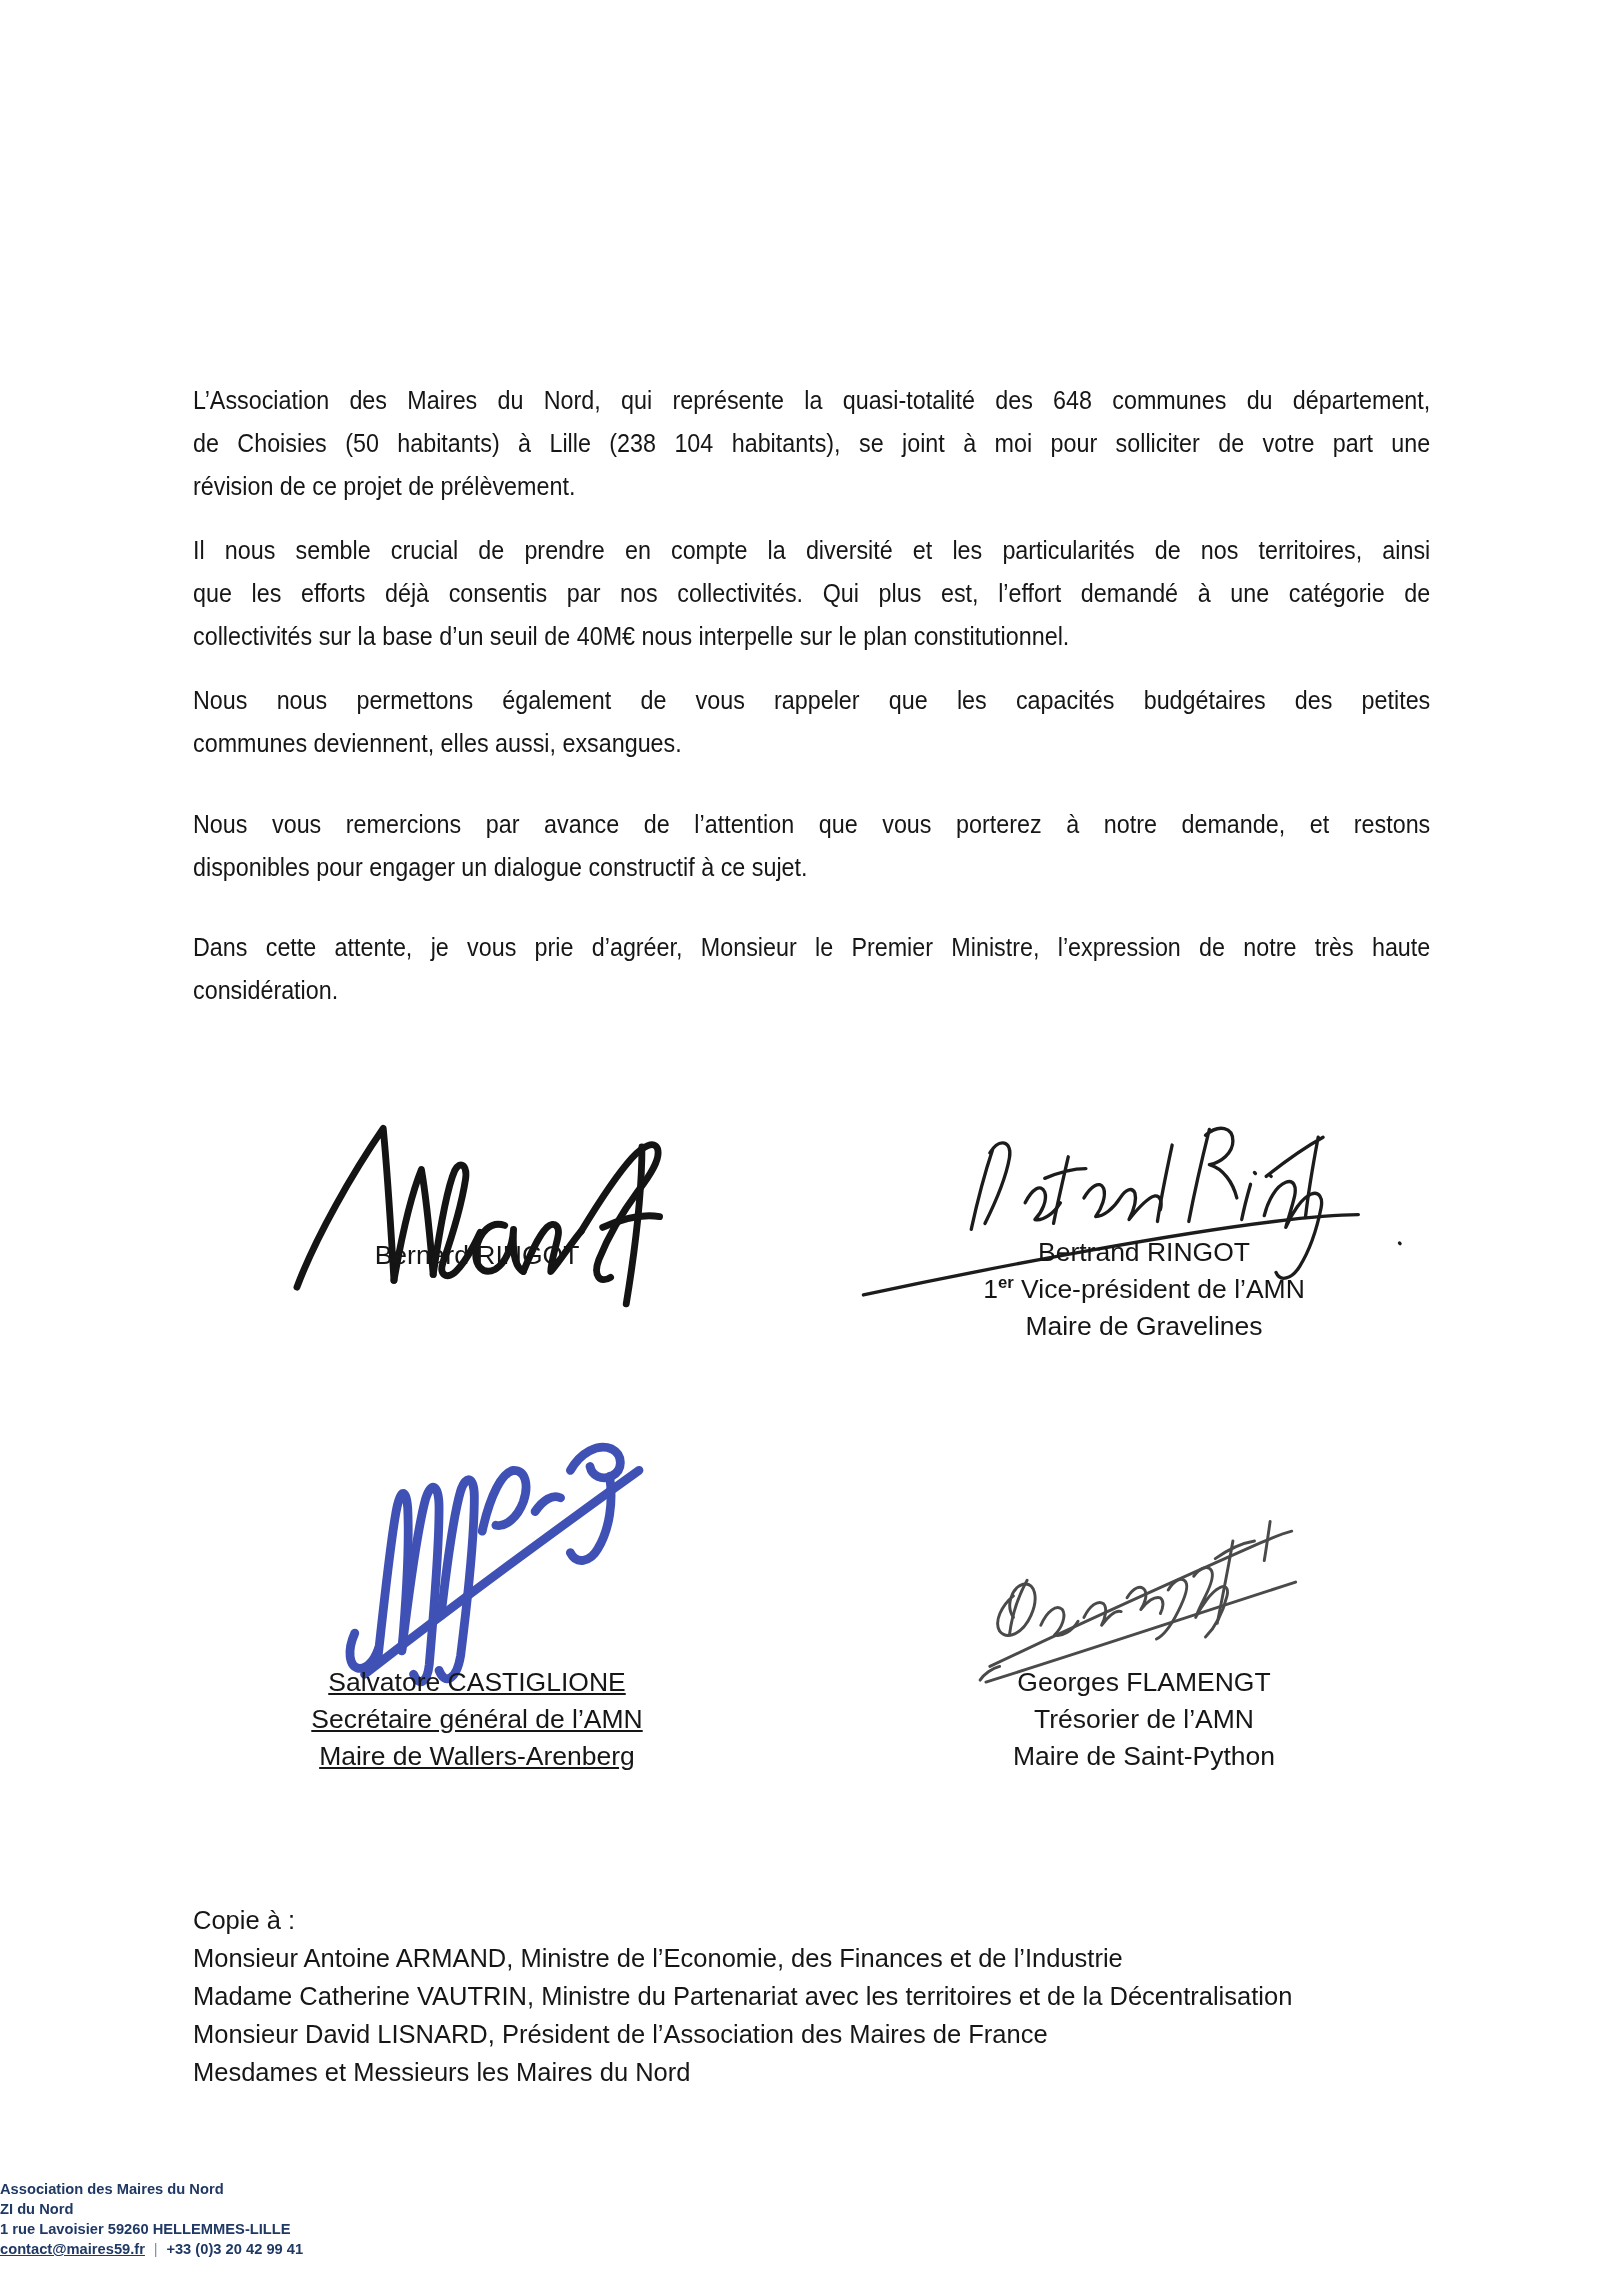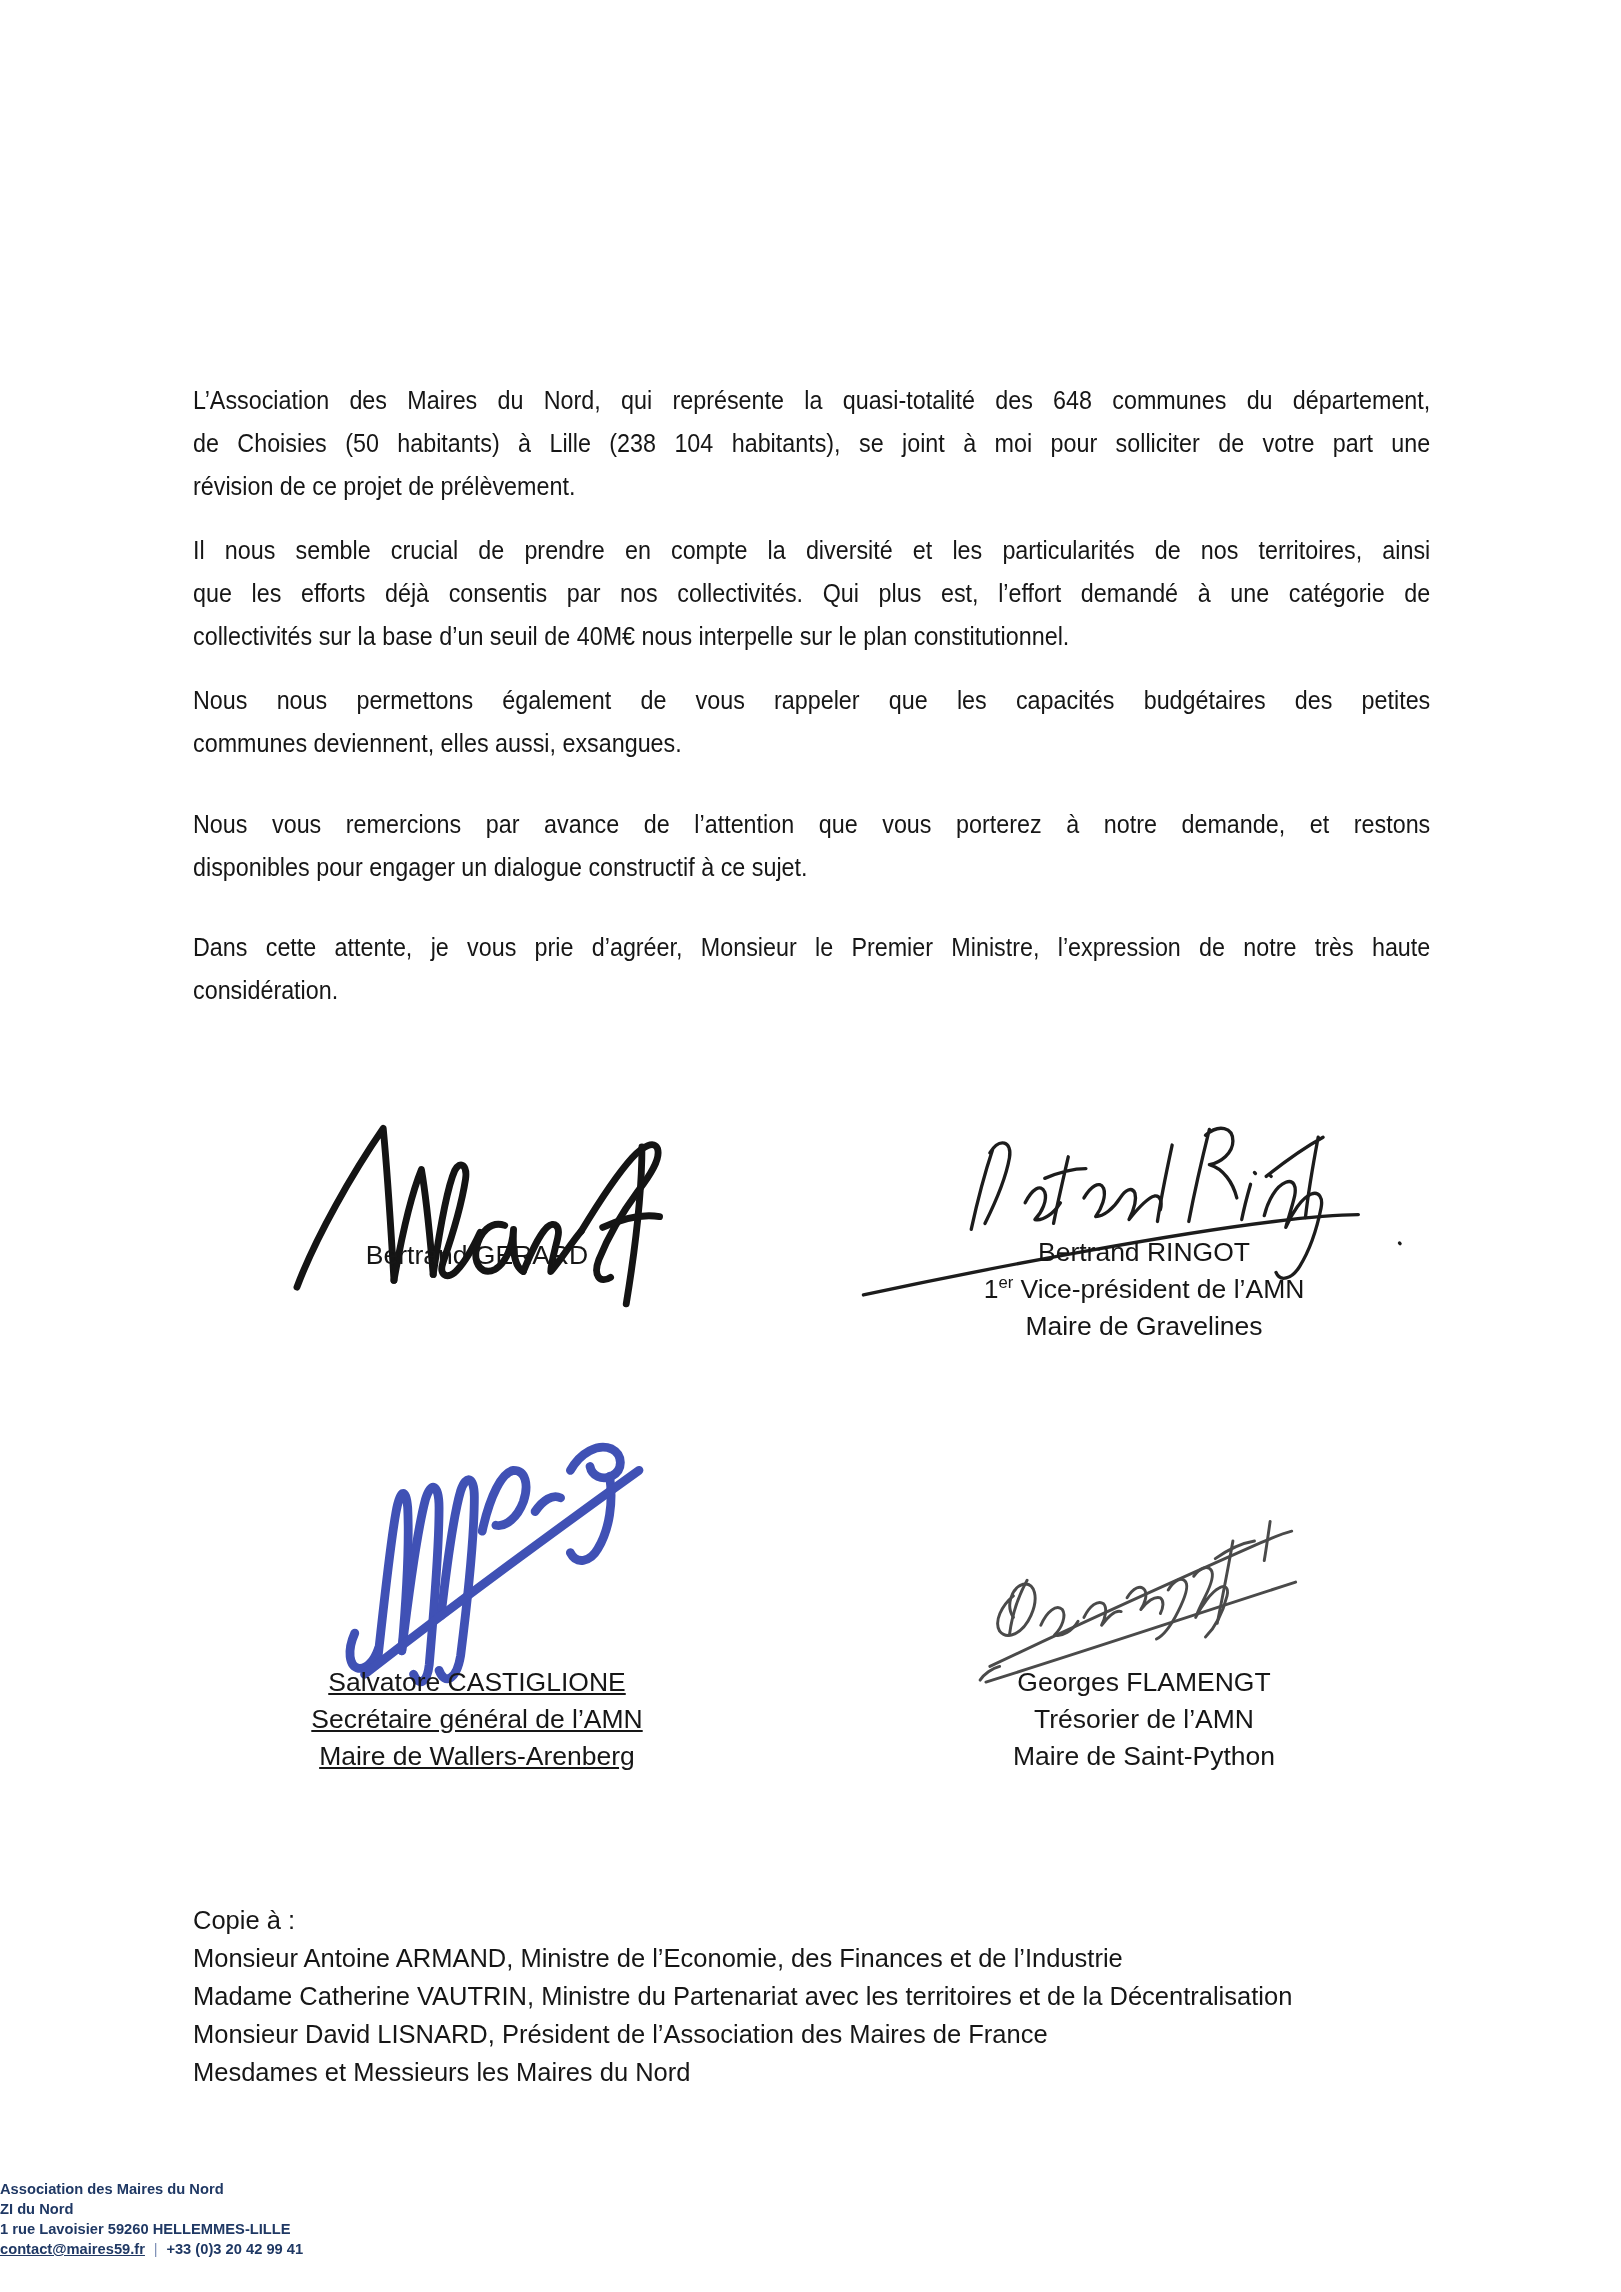--- a/index.html
+++ b/index.html
@@ -31,21 +31,21 @@
   .sig-layer { position: absolute; left: 0; top: 0; width: 1621px; height: 2293px; }
 
   
   .sigtext {
     position: absolute;
     width: 568px;
     text-align: center;
     font-size: 26.5px;
     line-height: 37px;
   }
-  .sigtext sup { font-weight: normal; font-size: 16.7px; vertical-align: super; line-height: 0; }
+  .sigtext sup { font-weight: bold; font-size: 16.7px; vertical-align: super; line-height: 0; }
 
   
   .copy {
     position: absolute;
     left: 193px;
     top: 1901px;
     width: 1274px;
     font-size: 25.5px;
     line-height: 38px;
     text-align: left;
@@ -146,21 +146,21 @@
       <path d="M1258,1572 C1252,1606 1246,1636 1242,1656"></path>
       <path d="M1240,1590 C1254,1580 1268,1574 1280,1572"></path>
       <path d="M1010,1700 C1090,1662 1200,1612 1286,1574 C1300,1568 1310,1564 1318,1562"></path>
       <path d="M1000,1714 C1004,1708 1012,1702 1020,1700"></path>
       <path d="M1006,1716 C1090,1690 1210,1650 1322,1614"></path>
       <path d="M1296,1552 C1294,1566 1292,1580 1290,1592"></path>
     </g>
   </svg>
 
   <div class="sigtext" style="left:193px; top:1237px;">
-    <div>Bertrand GERARD</div>
+    <div>Bernard RINGOT</div>
   </div>
   <div class="sigtext" style="left:860px; top:1234px;">
     <div>Bertrand RINGOT</div>
     <div><span>1</span><sup>er</sup><span> Vice-président de l’AMN</span></div>
     <div>Maire de Gravelines</div>
   </div>
 
   <div class="sigtext" style="left:193px; top:1664px;text-decoration:underline;">
     <div>Salvatore CASTIGLIONE</div>
     <div>Secrétaire général de l’AMN</div>

